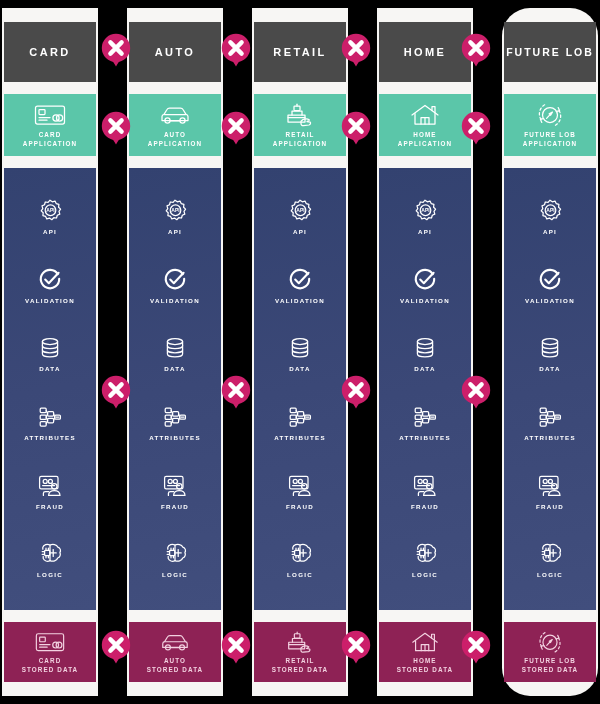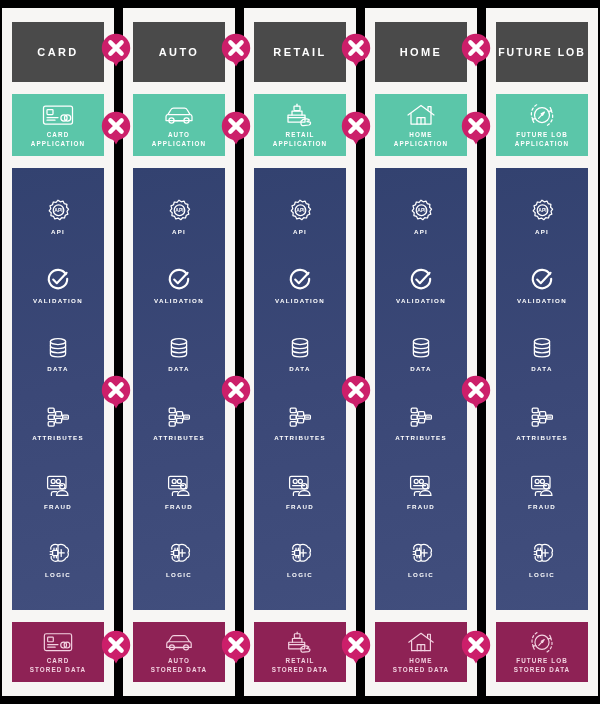--- a/index.html
+++ b/index.html
@@ -7,28 +7,28 @@
     width:600px;height:704px;background:#000;
     font-family:"Liberation Sans", sans-serif;
     overflow:hidden;position:relative;
   }
   .board{
     position:absolute;inset:0;
     display:flex;justify-content:space-between;
     padding:0;
   }
   .column{
-    width:112px;background:#f7f6f4;
+    width:96px;background:#f7f6f4;
     margin-top:8px;margin-bottom:8px;
     display:flex;flex-direction:column;align-items:center;
     box-sizing:border-box;padding:0;
     box-shadow:0 0 3px rgba(0,0,0,.25);
   }
   .col-0{margin-left:2px;}
-  .col-4{margin-right:2px;}
+  .col-4{margin-right:2px;border-radius:28px;}
 
   
   .header{
     width:92px;height:60px;background:#4a4a4a;margin-top:14px;
     display:flex;align-items:center;justify-content:center;
     text-align:center;
   }
   .header-label{
     color:#fff;font-size:11px;font-weight:700;letter-spacing:2.4px;
     line-height:15px;

